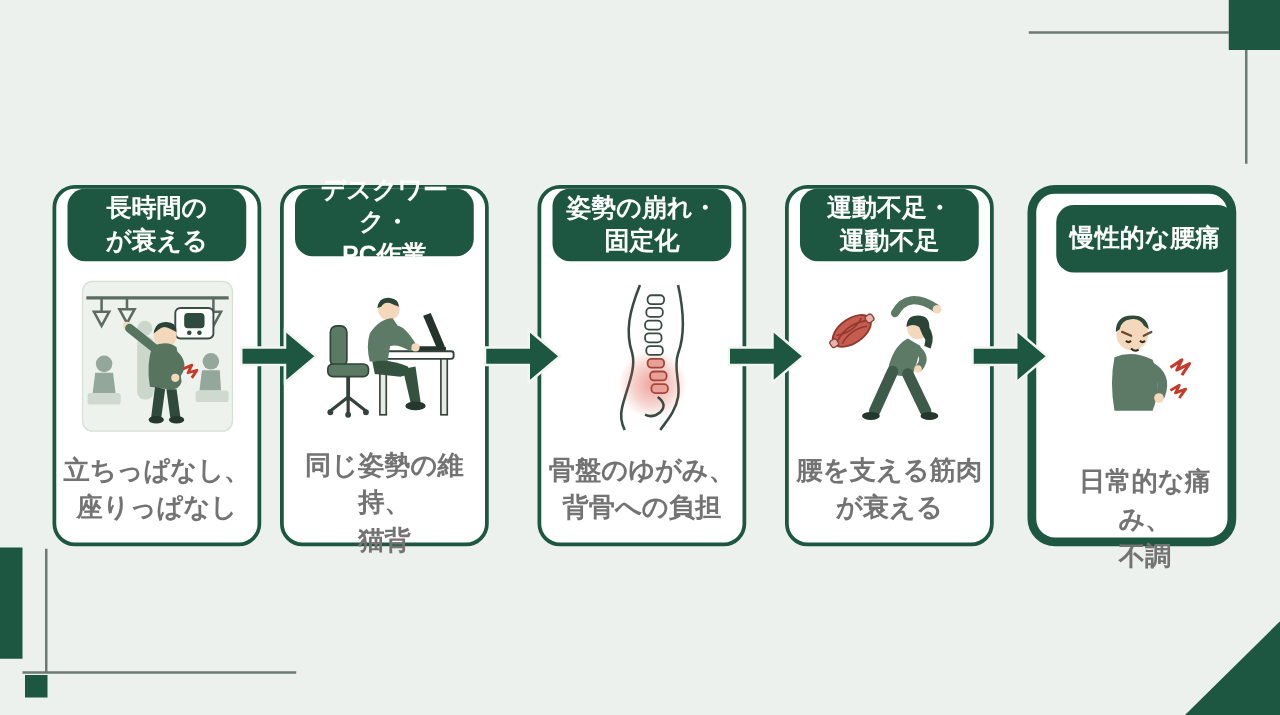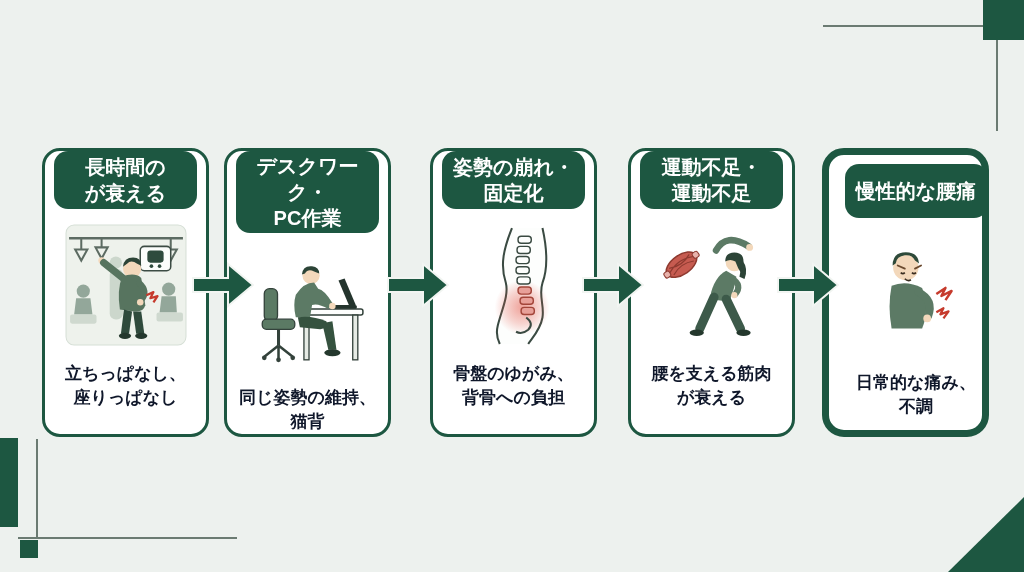--- a/index.html
+++ b/index.html
@@ -25,21 +25,21 @@
           border:3px solid var(--accent,#1d5741); border-radius:18px;
           display:flex; flex-direction:column; align-items:center; padding-top:0; }
   .card-1{left:0} .card-2{left:182px} .card-3{left:388px} .card-4{left:586px}
   .card-5{left:780px; border-width:7px; border-radius:22px; padding-top:9px;padding-left:21px;}
 
   .pill { background:var(--accent,#1d5741); color:#fff; border-radius:14px; width:143px; min-height:54px;
           display:flex; flex-direction:column; justify-content:center; align-items:center;
           padding:3px 6px; font-weight:bold; font-size:20px; line-height:1.3; text-align:center; }
   .illo { margin-top:15px; width:122px; height:122px; }
   .illo svg { width:100%; height:100%; display:block; }
-  .caption { margin-top:16px; font-size:17px; font-weight:bold; color:#0f172a;
+  .caption { margin-top:16px; font-size:21px; font-weight:bold; color:#737373;
              text-align:center; line-height:1.42; }
 
   .arrow { position:absolute; width:62px; height:46px; top:114px; z-index:5; }
   .arrow polygon { fill:var(--accent,#1d5741); stroke:#f2f5f2; stroke-width:2; }
   .arrow-1{left:150px} .arrow-2{left:345px} .arrow-3{left:540px} .arrow-4{left:735px}
 </style>
 </head>
 <body>
 
 <div class="slide">

